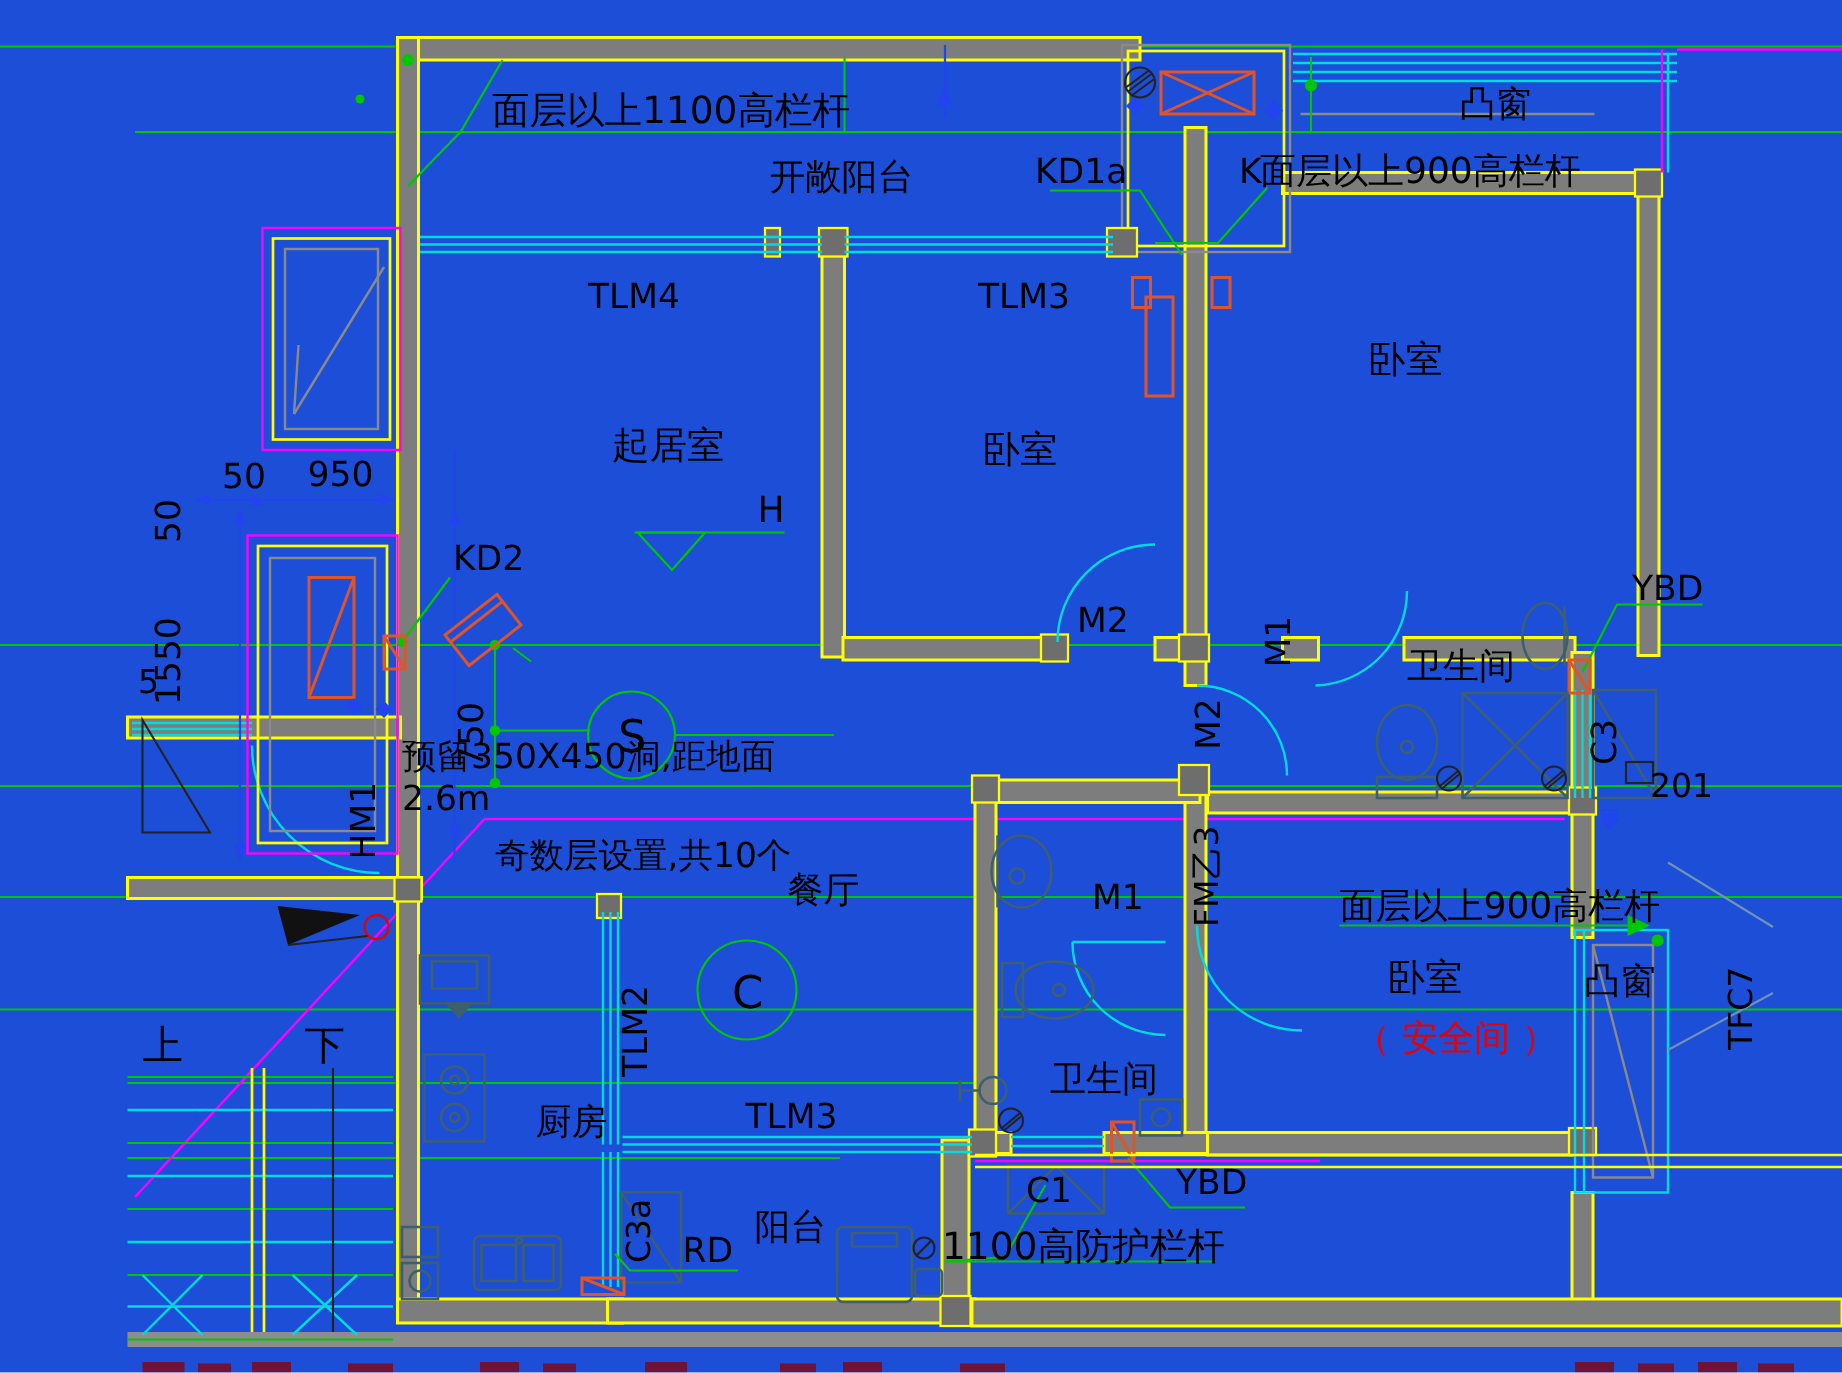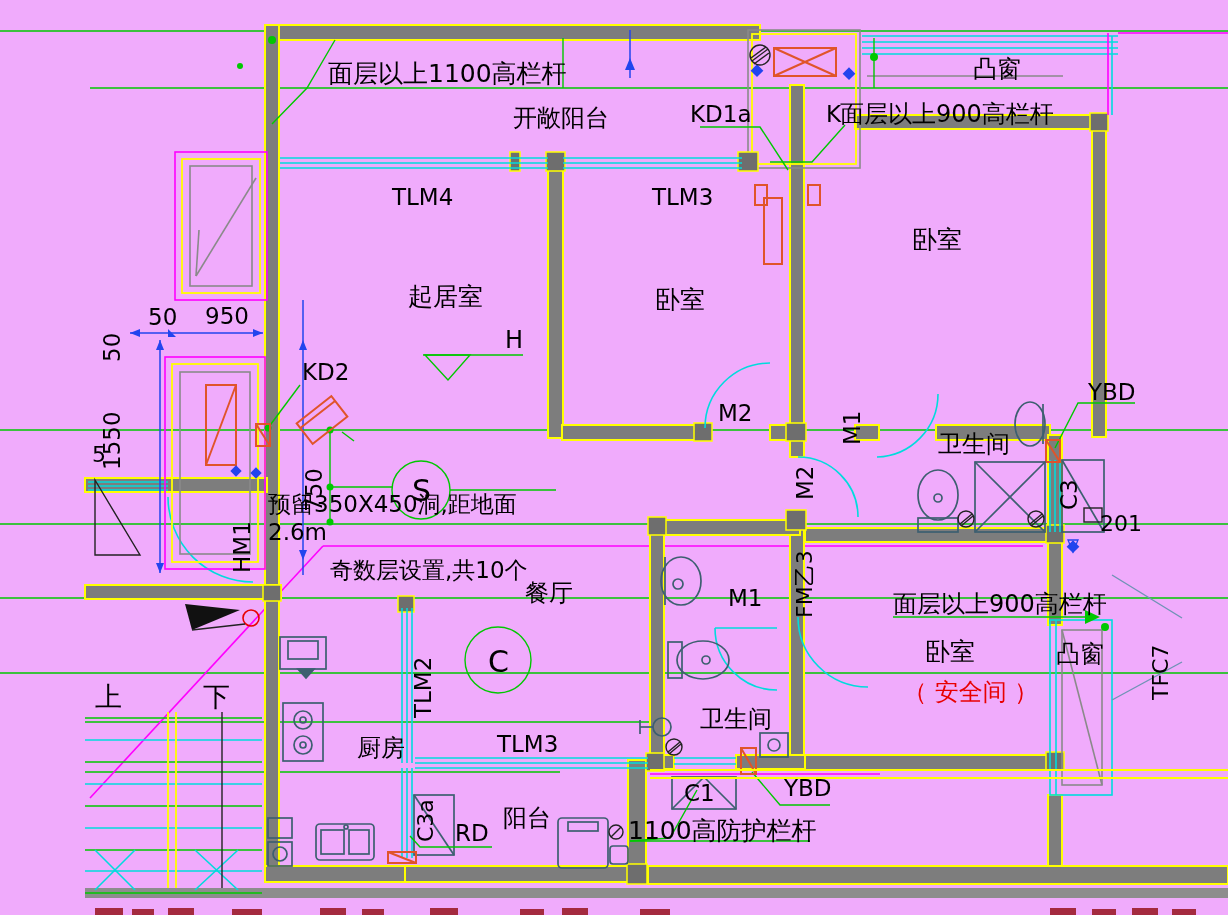--- a/index.html
+++ b/index.html
@@ -1,16 +1,16 @@
 <!DOCTYPE html>
 <html><head>
 <meta charset="utf-8">
 <style>
   html,body{margin:0;padding:0;background:#ffffff;}
-  .stage{position:relative;width:1228px;height:915px;background:#f0abfc;overflow:hidden;
+  .stage{position:relative;width:1228px;height:915px;background:#1d4ed8;overflow:hidden;
          font-family:"DejaVu Sans", sans-serif;}
   svg{position:absolute;left:0;top:0;}
   .t{fill:#000000;font-family:"DejaVu Sans","DejaVu Sans Mono",sans-serif;}
   .t.red{fill:#e80000;}
   .wall{fill:#7d7d7d;stroke:#ffff00;stroke-width:2;}
   .col{fill:#6e6e6e;stroke:#ffff00;stroke-width:1.5;}
   .win{stroke:#00dcdc;fill:none;stroke-width:1.6;}
   .grn{stroke:#00c800;fill:none;stroke-width:1.4;}
   .grnf{fill:#00c800;stroke:none;}
   .mag{stroke:#ff00ff;fill:none;stroke-width:1.6;}

